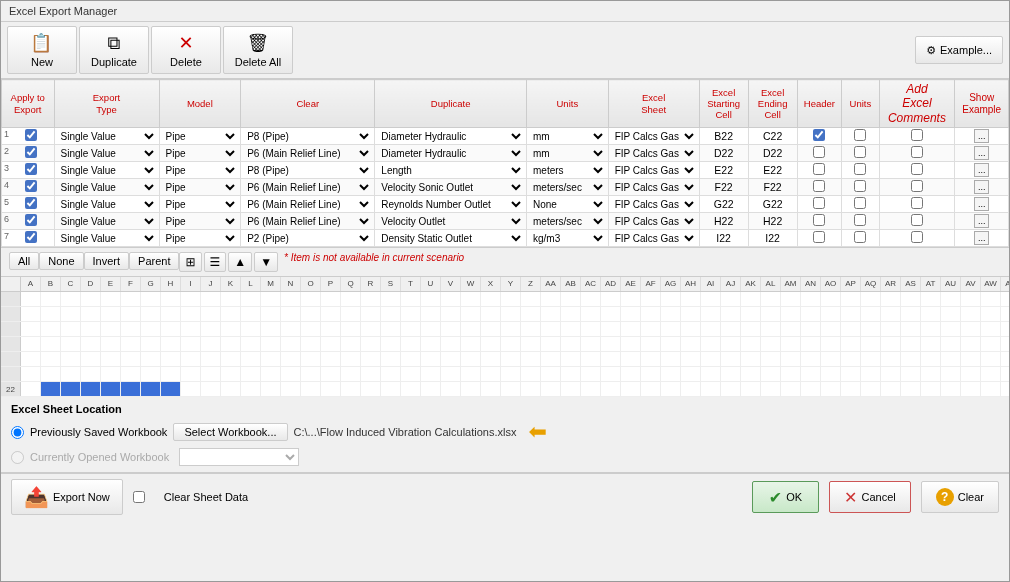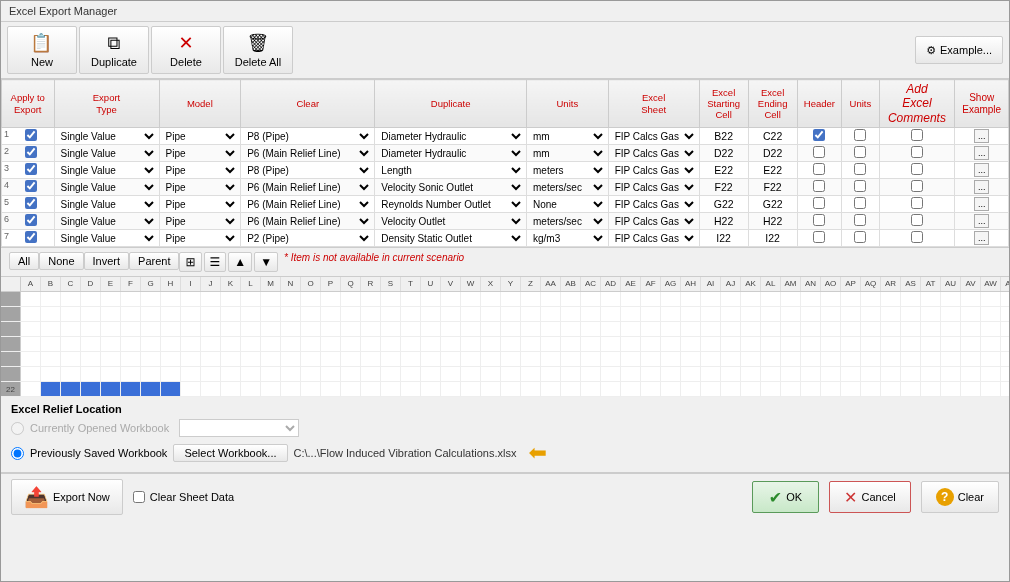--- a/index.html
+++ b/index.html
@@ -41,21 +41,21 @@
     .radio-row input[type=radio] { cursor: pointer; }
     .select-workbook-btn { padding: 2px 10px; border: 1px solid #ccc; background: linear-gradient(to bottom, #fff, #e8e8e8); cursor: pointer; font-size: 11px; border-radius: 2px; }
     .workbook-path { color: #333; font-size: 11px; }
     .arrow-indicator { display: inline-block; margin-left: 6px; color: #e8a000; font-size: 22px; }
     .dropdown-select { border: 1px solid #ccc; background: #fff; font-size: 11px; padding: 1px 2px; }
     
     .footer-bar { display: flex; align-items: center; padding: 5px 10px; background: #f0f0f0; border-top: 1px solid #ccc; gap: 10px; }
     .export-now-btn { display: flex; align-items: center; gap: 4px; padding: 4px 12px; height: 36px; border: 1px solid #ccc; background: linear-gradient(to bottom, #fff, #e8e8e8); cursor: pointer; font-size: 11px; border-radius: 2px; }
     .export-now-icon { font-size: 20px; color: #4472c4; }
     .checkboxes-col { display: flex; flex-direction: column; gap: 3px; }
-    .check-row { display: flex; align-items: center; gap: 5px; font-size: 11px; }
+    .check-row { display: flex; align-items: center; gap: 19px; font-size: 11px; }
     .footer-spacer { flex: 1; }
     .ok-btn { display: flex; align-items: center; gap: 4px; padding: 4px 16px; height: 32px; border: 1px solid #5a9a5a; background: linear-gradient(to bottom, #e8f5e8, #c8e8c8); cursor: pointer; font-size: 11px; border-radius: 2px; }
     .cancel-btn { display: flex; align-items: center; gap: 4px; padding: 4px 14px; height: 32px; border: 1px solid #cc5555; background: linear-gradient(to bottom, #fff, #e8e8e8); cursor: pointer; font-size: 11px; border-radius: 2px; }
     .help-btn { display: flex; align-items: center; gap: 4px; padding: 4px 14px; height: 32px; border: 1px solid #ccc; background: linear-gradient(to bottom, #fff, #e8e8e8); cursor: pointer; font-size: 11px; border-radius: 2px; }
     .ok-icon { color: #2a8a2a; font-size: 16px; }
     .cancel-icon { color: #cc3333; font-size: 16px; }
     .help-icon { background: #e8a000; color: white; border-radius: 50%; width: 18px; height: 18px; display: flex; align-items: center; justify-content: center; font-size: 12px; font-weight: bold; }
 
     .col-apply { width: 45px; }
     .col-export-type { width: 90px; }
@@ -69,21 +69,21 @@
     .col-header { width: 35px; }
     .col-units2 { width: 32px; }
     .col-add-comments { width: 40px; }
     .col-show-example { width: 40px; }
     
     .blue-checkbox { accent-color: #4472c4; }
     
     .spreadsheet-wrapper { height: 120px; overflow: hidden; position: relative; background: #fff; }
     .col-letter { font-size: 8px; text-align: center; border-right: 1px solid #ddd; color: #444; min-width: 20px; flex-shrink: 0; line-height: 14px; }
     .grid-row { display: flex; height: 15px; border-bottom: 1px solid #eee; }
-    .grid-row-num { width: 20px; min-width: 20px; background: #a3a3a3; border-right: 1px solid #ccc; font-size: 8px; text-align: center; color: #444; line-height: 15px; }
+    .grid-row-num { width: 20px; min-width: 20px; background: #e5e5e5; border-right: 1px solid #ccc; font-size: 8px; text-align: center; color: #444; line-height: 15px; }
     .grid-cell { min-width: 20px; border-right: 1px solid #eee; }
     .grid-cell.highlight { background: #3a6fd8; }
   </style>
 </head>
 <body>
 
 <div class="window">
 
   <div class="title-bar">
     <span>Excel Export Manager</span>
@@ -929,35 +929,35 @@
           <div class="grid-cell"></div>
           <div class="grid-cell"></div>
           <div class="grid-cell"></div>
           <div class="grid-cell"></div>
         </div>
       </div>
 
   </div>
 
   <div class="export-location">
-    <div class="export-location-title">Excel Relief Location</div>
+    <div class="export-location-title">Excel Sheet Location</div>
     <div class="radio-group">
-      <div class="radio-row">
-        <input type="radio" name="export-loc" disabled="" style="">
-        <span style="color:#aaa;">Currently Opened Workbook</span>
-        <select class="dropdown-select" style="margin-left:4px; color:#aaa; width:120px;">
-          <option></option>
-        </select>
-      </div>
       <div class="radio-row">
         <input type="radio" name="export-loc" checked="" style="">
         <span>Previously Saved Workbook</span>
         <button class="select-workbook-btn">Select Workbook...</button>
         <span class="workbook-path">C:\...\Flow Induced Vibration Calculations.xlsx</span>
         <span class="arrow-indicator">⬅</span>
+      </div>
+      <div class="radio-row">
+        <input type="radio" name="export-loc" disabled="" style="">
+        <span style="color:#aaa;">Currently Opened Workbook</span>
+        <select class="dropdown-select" style="margin-left:4px; color:#aaa; width:120px;">
+          <option></option>
+        </select>
       </div>
     </div>
   </div>
 
   <div class="footer-bar">
     <button class="export-now-btn">
       <span class="export-now-icon">📤</span>
       <span>Export Now</span>
     </button>
     <div class="checkboxes-col">

